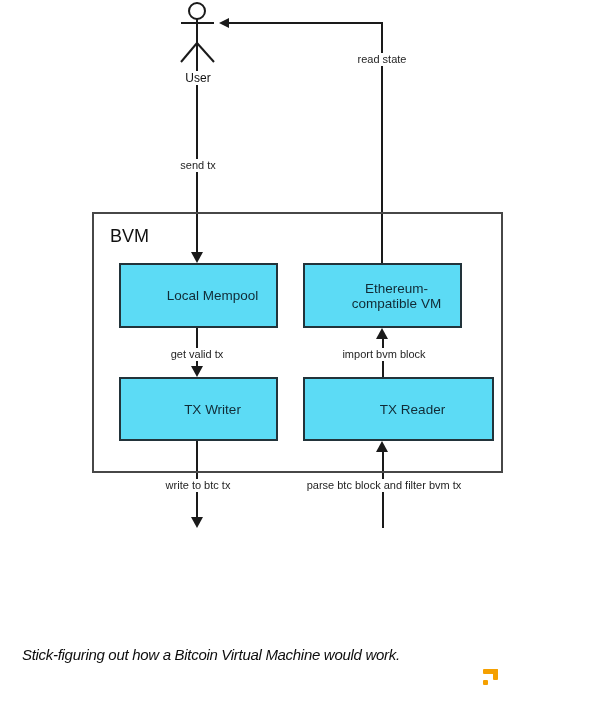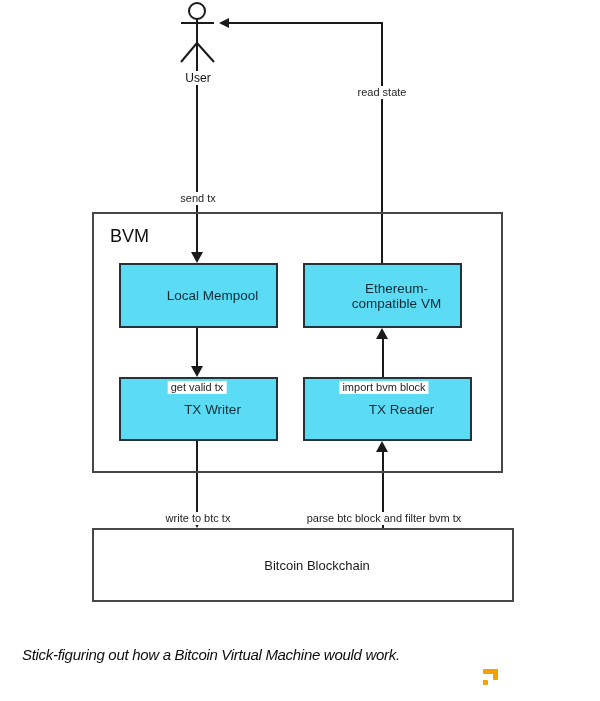--- a/index.html
+++ b/index.html
@@ -28,21 +28,21 @@
   
   .node{
     position:absolute;background:var(--node-fill);border:2px solid var(--node-border);
     display:flex;align-items:center;justify-content:center;text-align:center;
     font-size:13.5px;color:#112b36;padding-left:28px;
   }
   .node.plain{background:#fff;border:2px solid var(--container-border);color:#1a1a1a;font-size:13px;}
   
   .edge-label{
     position:absolute;transform:translateX(-50%);background:#fff;padding:0 3px;
-    font-size:11px;color:#1f1f1f;white-space:nowrap;line-height:13px;margin-top:33px;
+    font-size:11px;color:#1f1f1f;white-space:nowrap;line-height:13px;
   }
   .actor-label{
     position:absolute;transform:translateX(-50%);background:#fff;padding:0 2px;
     font-size:12px;color:#111;white-space:nowrap;
   }
   .stick{position:absolute;left:167px;top:1px;}
   
   .caption{
     position:absolute;left:22px;top:646px;width:560px;
     font-size:15px;font-style:italic;letter-spacing:-0.3px;color:#0d0d0d;white-space:nowrap;
@@ -96,25 +96,22 @@
 
   <div class="node" style="left:119px;top:263px;width:159px;height:65px;">
     <span>Local Mempool</span>
   </div>
   <div class="node" style="left:303px;top:263px;width:159px;height:65px;">
     <span>Ethereum-compatible VM</span>
   </div>
   <div class="node" style="left:119px;top:377px;width:159px;height:64px;">
     <span>TX Writer</span>
   </div>
-  <div class="node" style="left:303px;top:377px;width:169px;height:64px;">
+  <div class="node" style="left:303px;top:377px;width:191px;height:64px;">
     <span>TX Reader</span>
-  </div>
-  <div class="node plain" style="left:92px;top:528px;width:422px;height:74px;">
-    <span>Bitcoin Blockchain</span>
   </div>
 
   <span class="actor-label" style="left:198px;top:71px;">User</span>
   <span class="edge-label" style="left:382px;top:53px;">read state</span>
   <span class="edge-label" style="left:198px;top:159px;">send tx</span>
   <span class="edge-label" style="left:197px;top:348px;">get valid tx</span>
   <span class="edge-label" style="left:384px;top:348px;">import bvm block</span>
   <span class="edge-label" style="left:198px;top:479px;">write to btc tx</span>
   <span class="edge-label" style="left:384px;top:479px;">parse btc block and filter bvm tx</span>
 

